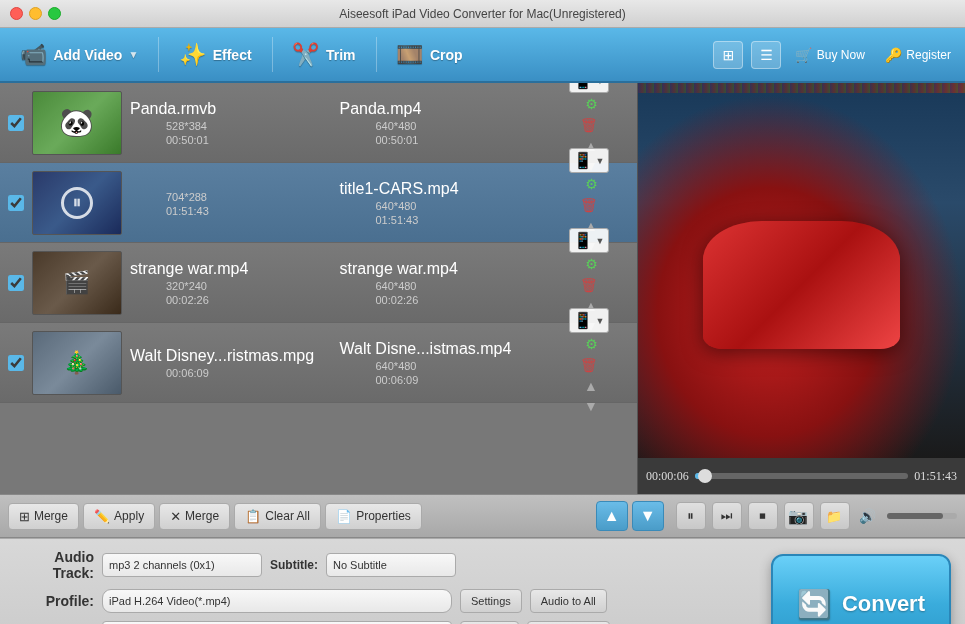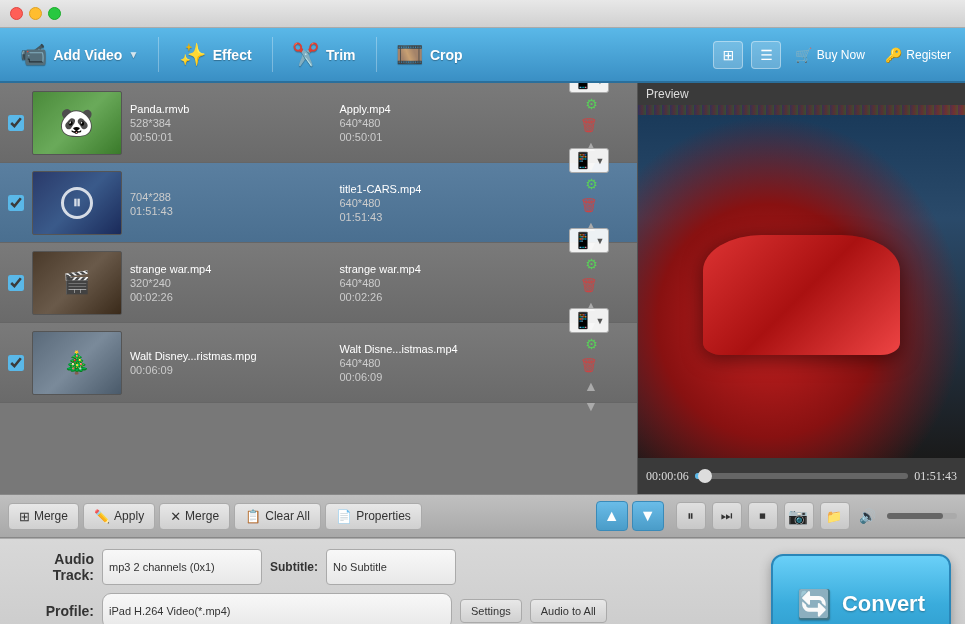--- a/index.html
+++ b/index.html
@@ -173,22 +173,22 @@
       display: flex;
       align-items: center;
       justify-content: center;
       color: rgba(255,255,255,0.8);
       font-size: 18px;
     }
     .file-info {
       flex: 1;
       min-width: 0;
     }
-    .file-name { color: #fff; font-size: 11px; font-weight: 500; }
-    .file-meta { color: #ccc; font-size: 11px; margin-top: 2px; }
+    .file-name { color: #fff; font-size: 16px; font-weight: 500; }
+    .file-meta { color: #ccc; font-size: 11px; margin-top: 2px; margin-left: 36px; }
     .file-output {
       flex: 1;
       min-width: 0;
     }
     .file-actions {
       display: flex;
       flex-direction: column;
       align-items: center;
       gap: 2px;
       width: 80px;
@@ -413,21 +413,21 @@
     }
     .settings-label {
       font-size: 14px;
       color: #333;
       font-weight: 600;
       width: 80px;
       text-align: right;
       flex-shrink: 0;
     }
     .settings-select {
-      height: 36px;
+      height: 24px;
       background: linear-gradient(to bottom, #f8f8f8, #e8e8e8);
       border: 1px solid #aaa;
       border-radius: 4px;
       font-size: 11px;
       padding: 2px 6px;
       color: #333;
       appearance: none;
       cursor: pointer;
     }
     .audio-select { width: 160px; }
@@ -495,20 +495,21 @@
   </style>
 </head>
 <body>
 
 <div class="title-bar">
   <div class="traffic-lights">
     <div class="traffic-light tl-red"></div>
     <div class="traffic-light tl-yellow"></div>
     <div class="traffic-light tl-green"></div>
   </div>
+  <span class="title-text">Aiseesoft iPad Video Converter for Mac(Unregistered)</span>
 </div>
 
 <div class="toolbar">
   <div class="toolbar-btn">
     <span class="toolbar-icon">📹</span>
     <span>Add Video</span>
     <span style="font-size:10px; color:rgba(255,255,255,0.8);">▼</span>
   </div>
   <div class="toolbar-divider"></div>
   <div class="toolbar-btn">
@@ -547,21 +548,21 @@
       <input type="checkbox" class="file-item-check" checked="" style="">
       <div class="file-thumb thumb-panda">
         <span style="font-size:28px;">🐼</span>
       </div>
       <div class="file-info">
         <div class="file-name">Panda.rmvb</div>
         <div class="file-meta">528*384</div>
         <div class="file-meta">00:50:01</div>
       </div>
       <div class="file-output">
-        <div class="file-name">Apply.mp4</div>
+        <div class="file-name">Panda.mp4</div>
         <div class="file-meta">640*480</div>
         <div class="file-meta">00:50:01</div>
       </div>
       <div class="file-actions">
         <div class="device-selector">
           <span class="device-icon">📱</span>
           <span class="dropdown-arrow">▼</span>
         </div>
         <div class="action-icons">
           <span class="action-icon icon-green">⚙</span>
@@ -653,21 +654,20 @@
           <span class="action-icon icon-red">🗑</span>
           <span class="action-icon icon-gray">▲</span>
           <span class="action-icon icon-gray">▼</span>
         </div>
       </div>
     </div>
 
   </div>
 
   <div class="preview-panel">
-    <div class="preview-label">Preview</div>
     <div class="preview-video">
       <div class="crowd-bg"></div>
       <div class="preview-car">
         <div class="car-body"></div>
       </div>
     </div>
     <div class="preview-controls">
       <span class="time-display">00:00:06</span>
       <div class="progress-bar">
         <div class="progress-fill"></div>

